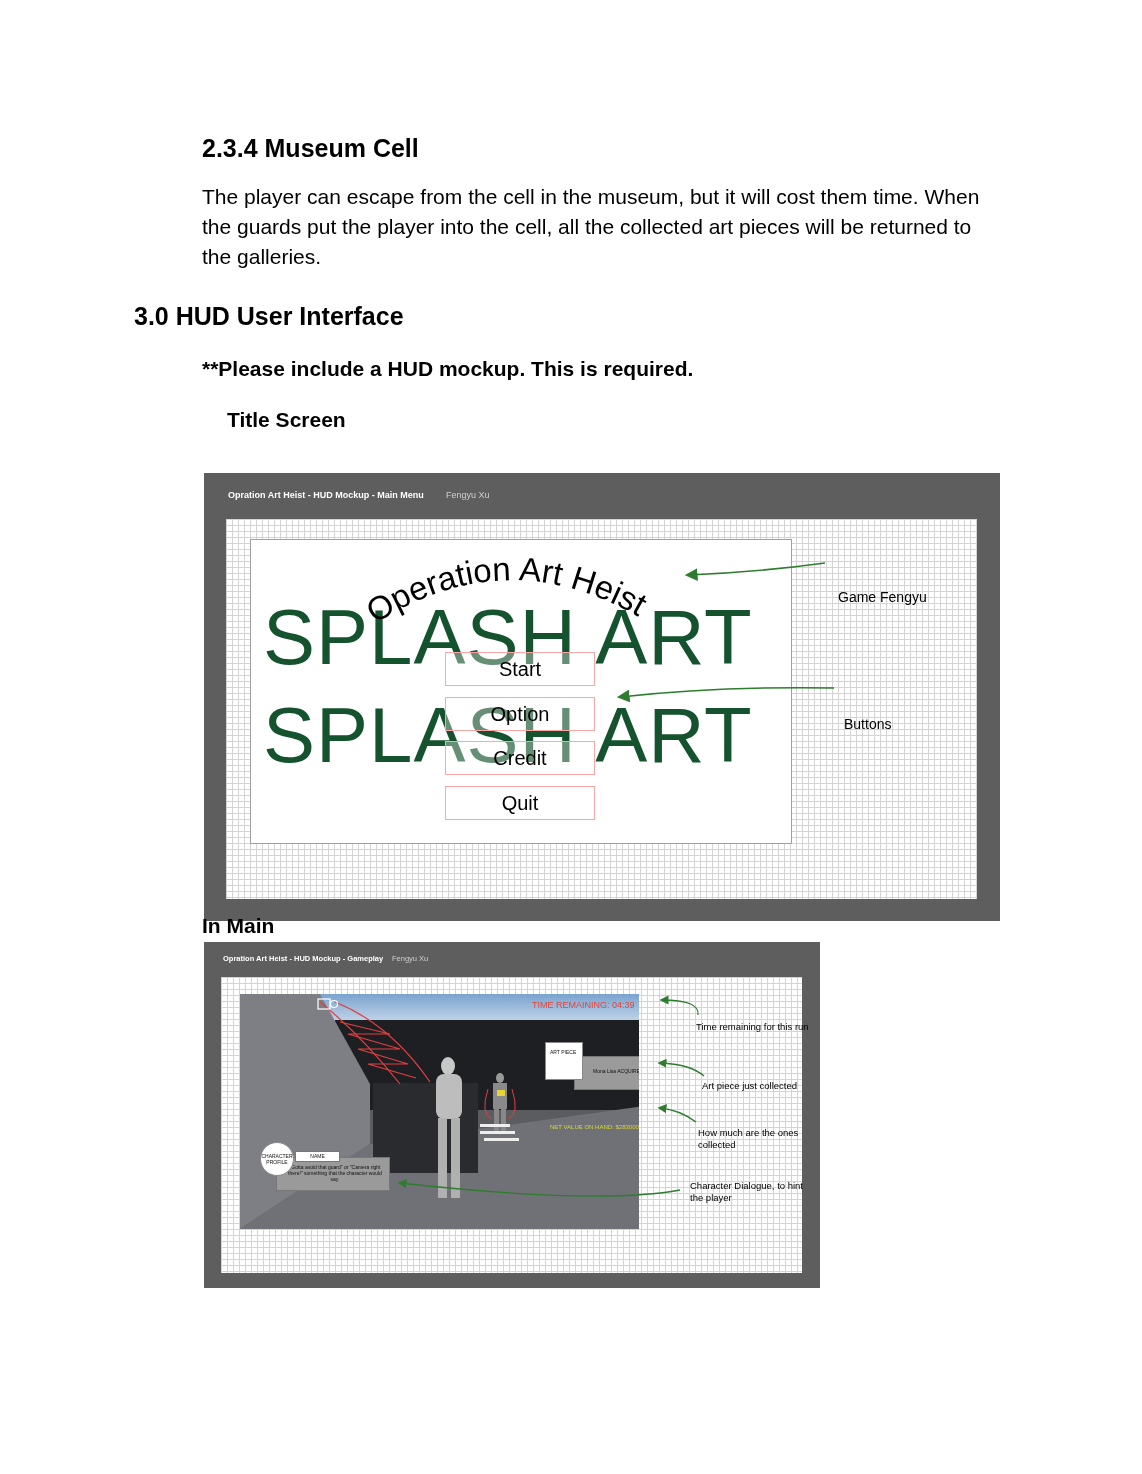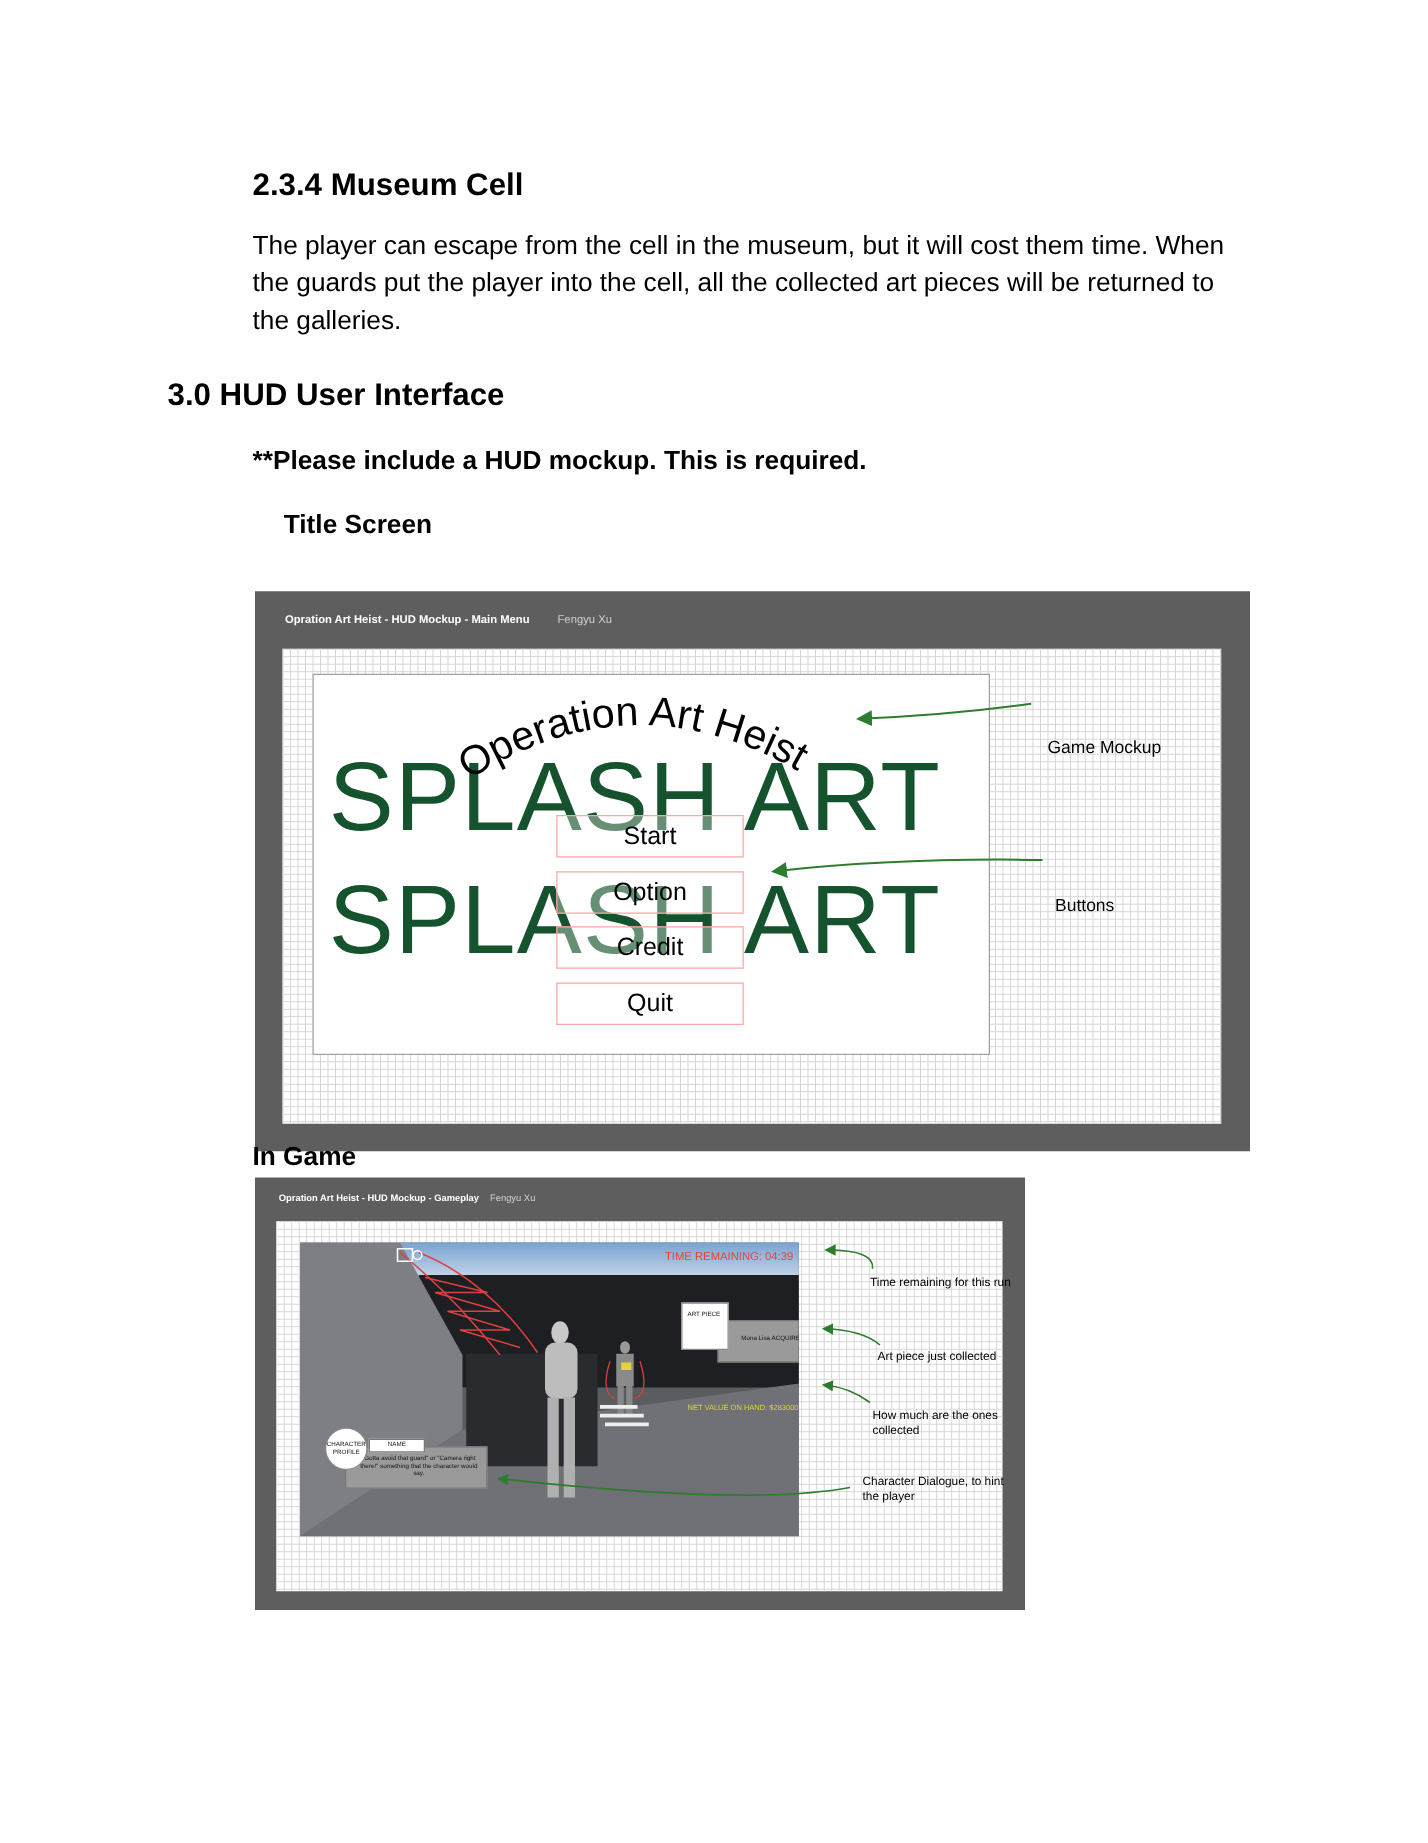--- a/index.html
+++ b/index.html
@@ -46,35 +46,35 @@
           </defs>
         <text font-family="Liberation Sans, sans-serif" font-size="33" fill="#000">
           <textPath href="#arc" startOffset="0"><tspan>Operation Art Heist</tspan></textPath>
         </text>
       </svg>
       <div class="menu-btn" style="top:112px;">Start</div>
       <div class="menu-btn" style="top:157px;">Option</div>
       <div class="menu-btn" style="top:201px;">Credit</div>
       <div class="menu-btn" style="top:246px;">Quit</div>
     </div>
-    <div class="annot" style="left:612px;top:70px;">Game Mockup</div>
+    <div class="annot" style="left:612px;top:70px;">Game Fengyu</div>
     <div class="annot" style="left:618px;top:197px;">Buttons</div>
   </div>
 </div>
 <svg class="abs" style="left:0;top:0;pointer-events:none;" width="1142" height="900">
   <defs>
       <marker id="ah" markerWidth="8" markerHeight="8" refX="6" refY="4" orient="auto">
         <path d="M0,0 L8,4 L0,8 z" fill="#2e7d2e"></path>
       </marker>
     </defs>
   <path d="M825 563 Q760 572 688 575" stroke="#2e7d2e" stroke-width="1.6" fill="none" marker-end="url(#ah)"></path>
   <path d="M834 688 Q720 686 620 697" stroke="#2e7d2e" stroke-width="1.6" fill="none" marker-end="url(#ah)"></path>
 </svg>
 
-<div class="caption" style="left:202px;top:914px;">In Game</div>
+<div class="caption" style="left:202px;top:914px;">In Main</div>
 
 <div class="frame" style="left:204px;top:942px;width:616px;height:346px;">
   <div class="frame-title" style="left:19px;top:12px;font-size:7.5px;">Opration Art Heist - HUD Mockup - Gameplay</div>
   <div class="frame-author" style="left:188px;top:12px;font-size:7.5px;">Fengyu Xu</div>
   <div class="grid" style="left:17px;top:35px;width:581px;height:296px;">
     <div class="scene" style="left:19px;top:17px;width:399px;height:235px;">
 
       <div class="abs" style="left:60px;top:0;width:360px;height:30px;background:linear-gradient(#7aa3d0,#c9d8ea);"></div>
 
       <div class="abs" style="left:95px;top:26px;width:324px;height:90px;background:#1e1f22;"></div>

